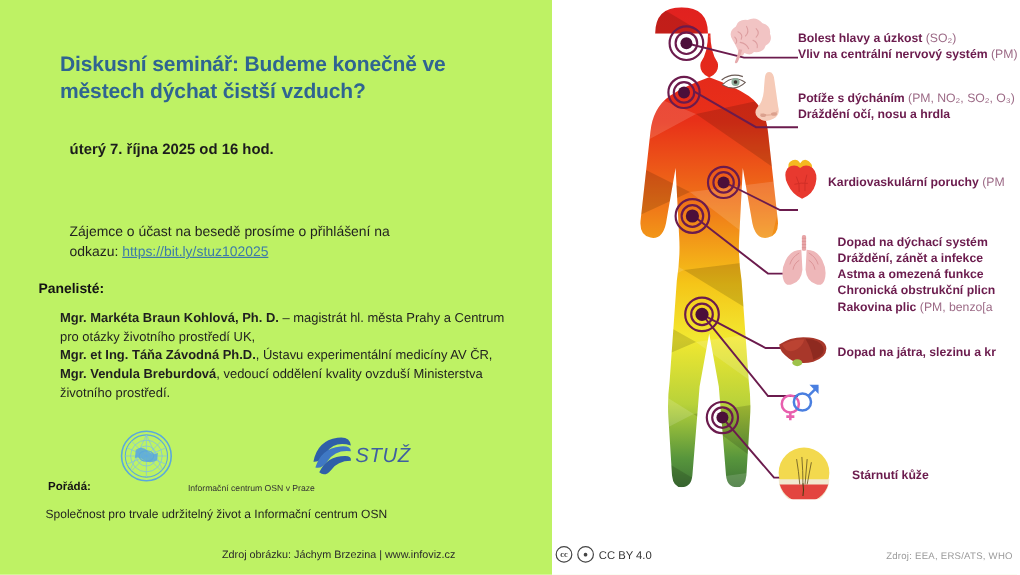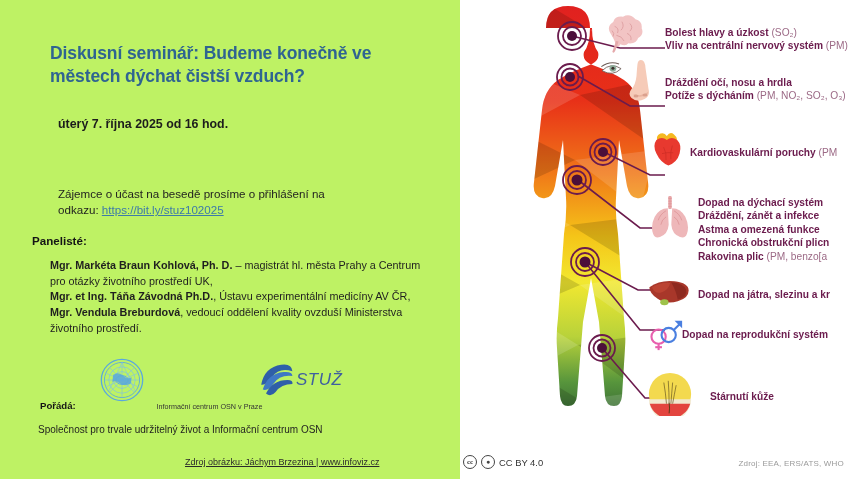--- a/index.html
+++ b/index.html
@@ -63,21 +63,21 @@
   .porada-label{
     position:absolute;left:40px;top:400px;
     font-size:9.6px;font-weight:bold;color:#141414;
   }
   .porada-text{
     position:absolute;left:38px;top:424px;width:400px;
     font-size:10px;color:#1f1f1f;
   }
   .source-left{
     position:absolute;left:185px;top:457px;
-    font-size:9px;color:#2a2a2a;text-decoration:underline;
+    font-size:9px;color:#2a2a2a;
   }
 
   
   .right-panel{position:absolute;left:460px;top:0;width:390px;height:479px;background:#fff;overflow:hidden;}
 
   .body-svg{position:absolute;left:0px;top:0px;}
 
   .label{
     position:absolute;color:#6b1b4d;
     font-size:10.2px;font-weight:bold;line-height:1.32;
@@ -341,43 +341,40 @@
       </g>
       <path d="M48 70 q2 12 0 24" stroke="#4a3b12" stroke-width="2" fill="none"></path>
     </svg>
 
     <div class="label" style="left:205px;top:26px">
       <div><span>Bolest hlavy a úzkost</span><span class="sub"> (SO₂)</span></div>
       <div><span>Vliv na centrální nervový systém</span><span class="sub"> (PM)</span></div>
     </div>
 
     <div class="label" style="left:205px;top:76px">
+      <div><span>Potíže s dýcháním</span><span class="sub"> (PM, NO₂, SO₂, O₃)</span></div>
       <div><span>Dráždění očí, nosu a hrdla</span><span class="sub"></span></div>
-      <div><span>Potíže s dýcháním</span><span class="sub"> (PM, NO₂, SO₂, O₃)</span></div>
     </div>
 
     <div class="label" style="left:230px;top:146px">
       <div><span>Kardiovaskulární poruchy</span><span class="sub"> (PM</span></div>
     </div>
 
     <div class="label" style="left:238px;top:196px">
       <div><span>Dopad na dýchací systém</span></div>
       <div><span>Dráždění, zánět a infekce</span></div>
       <div><span>Astma a omezená funkce</span></div>
       <div><span>Chronická obstrukční plicn</span></div>
       <div><span>Rakovina plic</span><span class="sub"> (PM, benzo[a</span></div>
     </div>
 
     <div class="label" style="left:238px;top:288px">
       <div><span>Dopad na játra, slezinu a kr</span></div>
     </div>
 
-    <div class="label" style="left:222px;top:328px">
-      <div><span>Dopad na reprodukční systém</span></div>
-    </div>
 
     <div class="label" style="left:250px;top:390px">
       <div><span>Stárnutí kůže</span></div>
     </div>
   </div>
 
   <div class="cc-row">
     <span class="cc-badge">cc</span>
     <span class="cc-badge">●</span>
     <span>CC BY 4.0</span>

